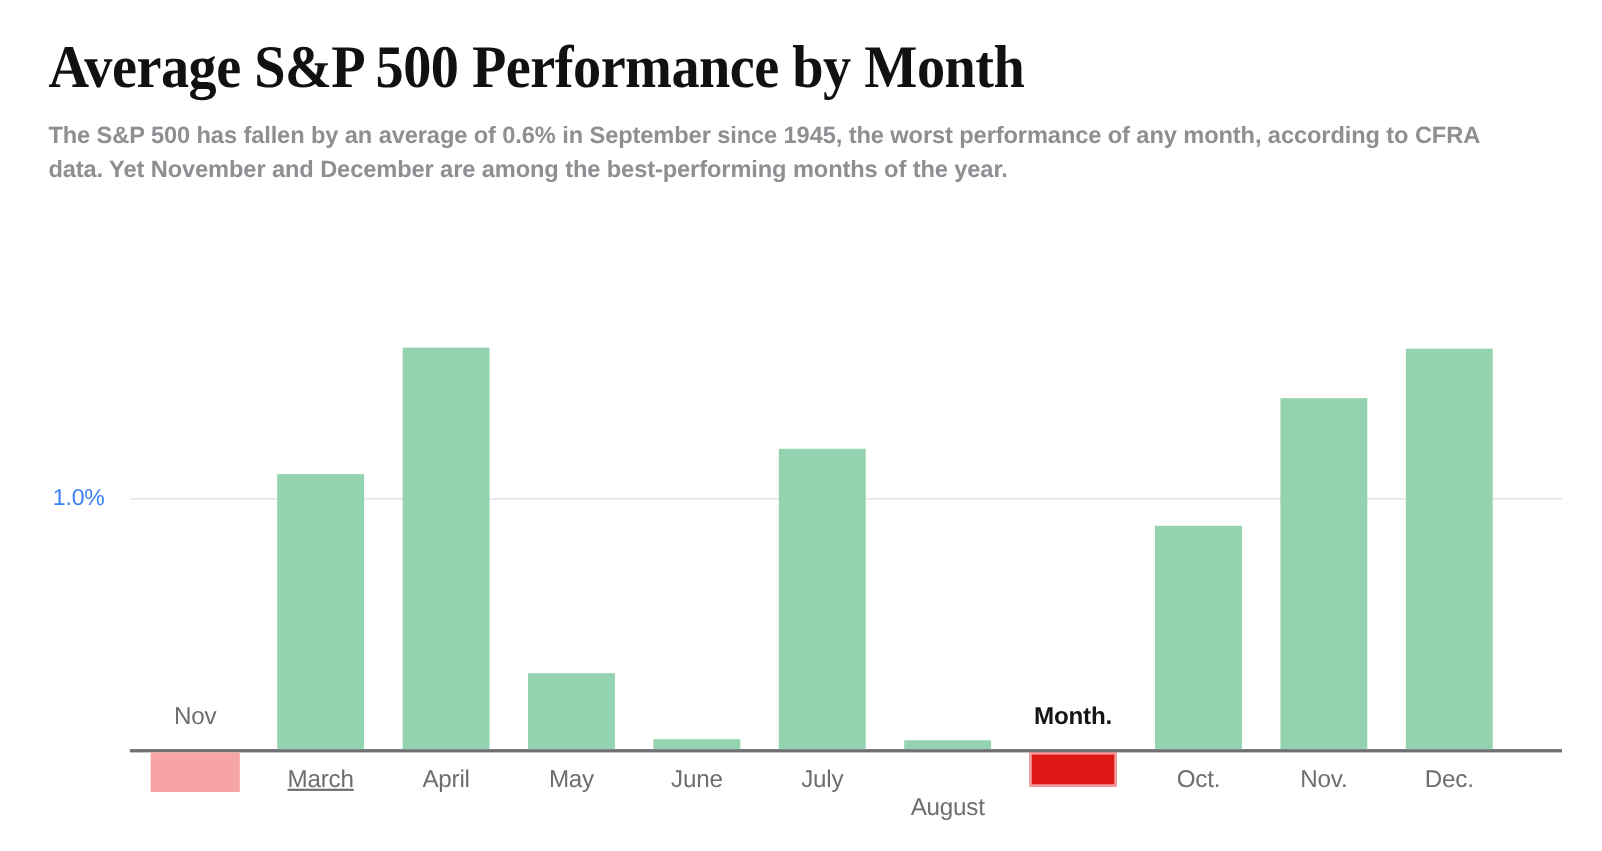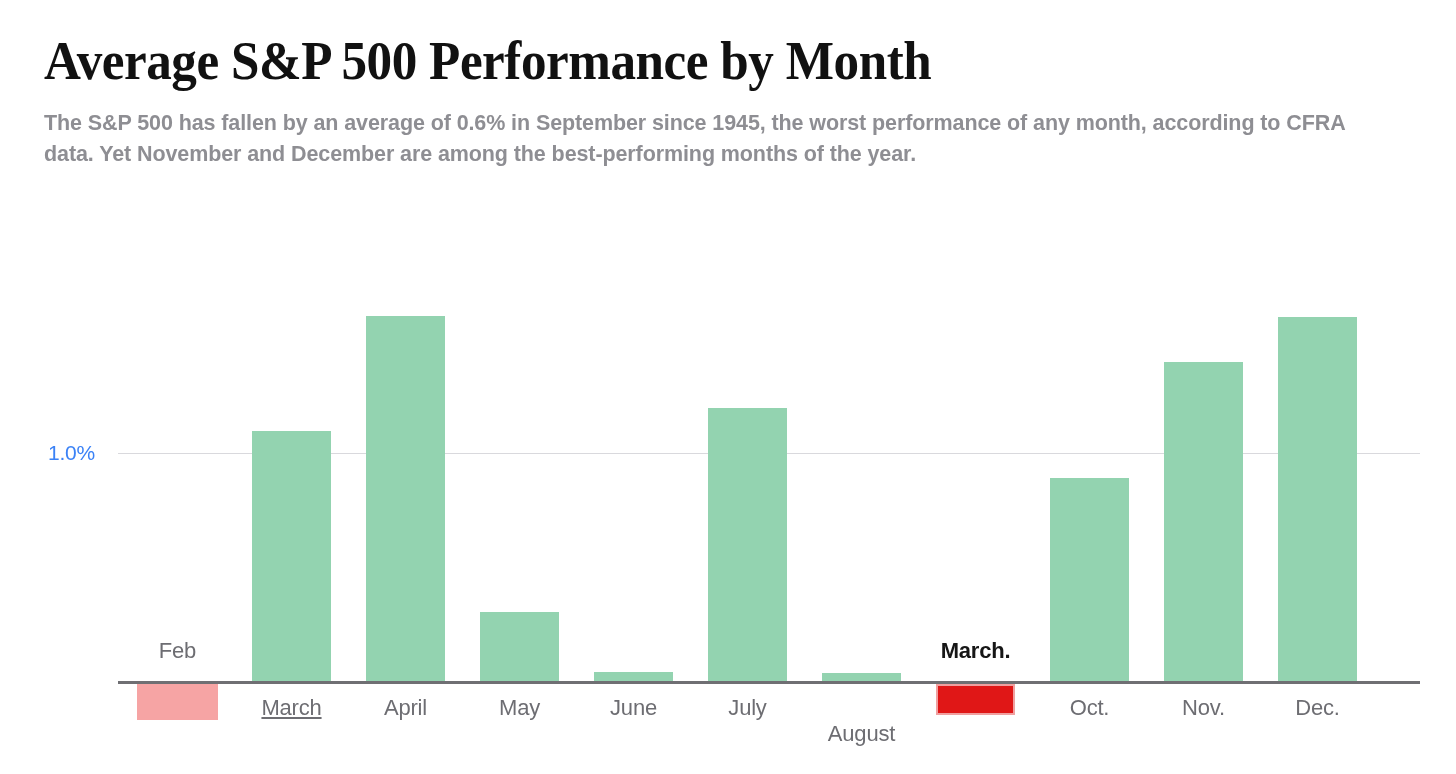--- a/index.html
+++ b/index.html
@@ -199,35 +199,35 @@
       <div class="bar-slot" style="left:1164px; width:79px;">
         <div class="bar pos" style="height: 319px; background: rgb(147, 211, 176);"></div>
       </div>
 
       <div class="bar-slot" style="left:1278px; width:79px;">
         <div class="bar pos" style="height: 364px; background: rgb(147, 211, 176);"></div>
       </div>
 
     </div>
 
-    <div class="month-label above" style="left:137px; width:81px;">Feb</div>
+    <div class="month-label above" style="left:137px; width:81px;">Nov</div>
 
     <div class="month-label below" style="left:252px; width:79px;text-decoration:underline;">March</div>
 
     <div class="month-label below" style="left:366px; width:79px;">April</div>
 
     <div class="month-label below" style="left:480px; width:79px;">May</div>
 
     <div class="month-label below" style="left:594px; width:79px;">June</div>
 
     <div class="month-label below" style="left:708px; width:79px;">July</div>
 
     <div class="month-label below" style="left:822px; width:79px;margin-top:26px;">August</div>
 
-    <div class="month-label above bold" style="left:936px; width:79px;">March.</div>
+    <div class="month-label above bold" style="left:936px; width:79px;">Month.</div>
 
     <div class="month-label below" style="left:1050px; width:79px;">Oct.</div>
 
     <div class="month-label below" style="left:1164px; width:79px;">Nov.</div>
 
     <div class="month-label below" style="left:1278px; width:79px;">Dec.</div>
 
   </div>
 </div>
 

